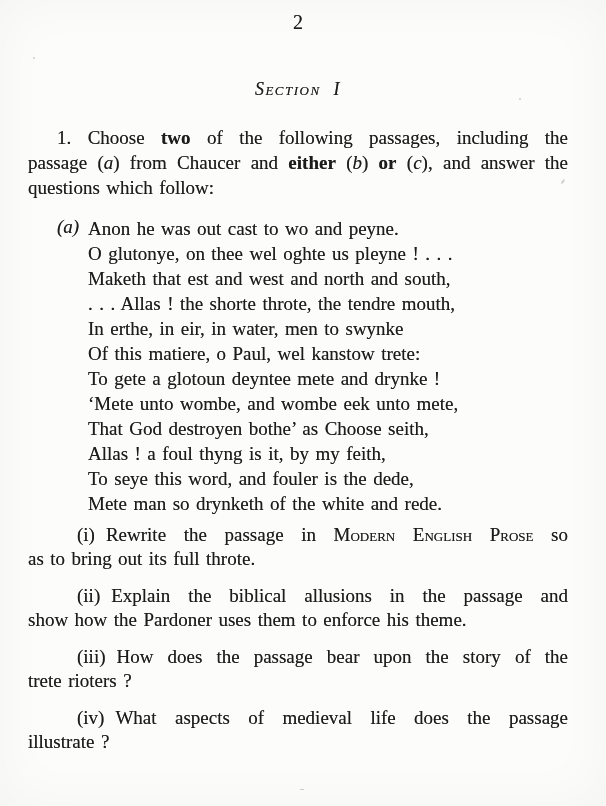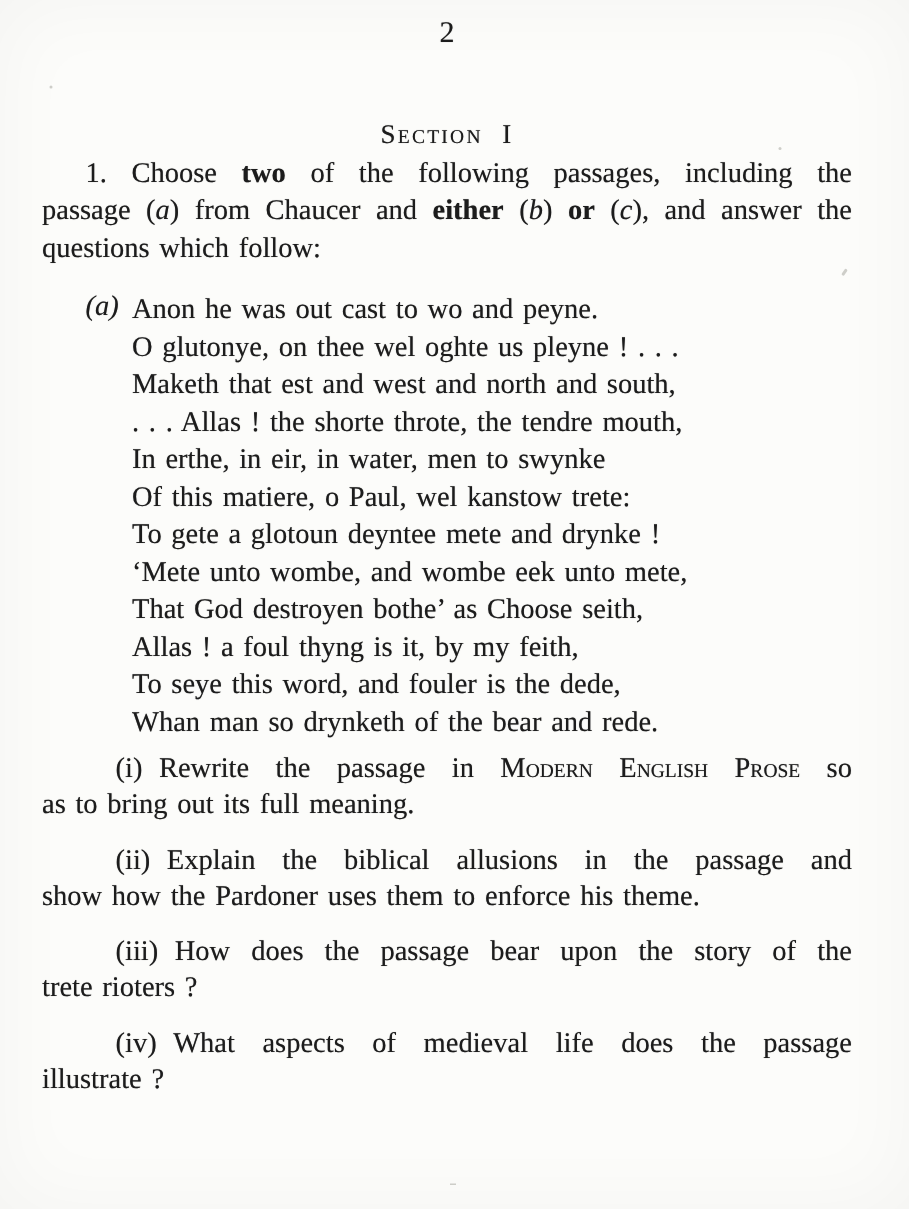--- a/index.html
+++ b/index.html
@@ -10,23 +10,23 @@
     background:#fcfcfa;color:#1c1c1c;
     font-family:"Liberation Serif","DejaVu Serif",serif;
     font-size:19px;
     text-shadow:0 0 0.5px rgba(28,28,28,0.6);
     position:relative;overflow:hidden;
     box-shadow:inset 0 0 55px rgba(0,0,0,0.035);
   }
   .page-number{height:25px;line-height:25px;text-align:center;font-size:20px;}
   .section-heading{
     margin-top:43px;height:22px;line-height:22px;text-align:center;
-    font-variant:small-caps;font-size:18px;letter-spacing:1.5px;word-spacing:7px;
+    font-variant:small-caps;font-size:18px;letter-spacing:1.5px;word-spacing:7px;font-style:italic;
   }
-  .intro{margin-top:3px;}
+  .intro{margin-top:25px;}
   .pline{height:25px;line-height:25px;overflow:hidden;word-spacing:0.09em;}
   .jline{text-align:justify;}
   .jline::after{content:"";display:inline-block;width:100%;height:0;vertical-align:top;}
   .ind-intro{text-indent:29px;}
   .ind-q{text-indent:49px;}
   .q{height:24px;line-height:24px;}
   .qlabel{margin-right:11px;}
   .poem{margin-top:16px;margin-left:60px;position:relative;}
   .poem-label{position:absolute;left:-31px;top:0;font-style:italic;}
   .poem-line{height:25px;line-height:25px;white-space:nowrap;word-spacing:0.09em;}
@@ -57,28 +57,28 @@
         <div class="poem-line">O glutonye, on thee wel oghte us pleyne ! . . .</div>
         <div class="poem-line">Maketh that est and west and north and south,</div>
         <div class="poem-line">. . . Allas ! the shorte throte, the tendre mouth,</div>
         <div class="poem-line">In erthe, in eir, in water, men to swynke</div>
         <div class="poem-line">Of this matiere, o Paul, wel kanstow trete:</div>
         <div class="poem-line">To gete a glotoun deyntee mete and drynke !</div>
         <div class="poem-line">‘Mete unto wombe, and wombe eek unto mete,</div>
         <div class="poem-line">That God destroyen bothe’ as Choose seith,</div>
         <div class="poem-line">Allas ! a foul thyng is it, by my feith,</div>
         <div class="poem-line">To seye this word, and fouler is the dede,</div>
-        <div class="poem-line">Whan man so drynketh of the bear and rede.</div>
+        <div class="poem-line">Mete man so drynketh of the white and rede.</div>
       </div>
   </div>
 
   <div class="questions">
       <div class="question">
         <div class="pline jline q ind-q"><span class="qlabel">(i)</span><span>Rewrite the passage in </span><span class="sc">Modern English Prose</span><span> so</span></div>
-        <div class="pline q"><span>as to bring out its full meaning.</span></div>
+        <div class="pline q"><span>as to bring out its full throte.</span></div>
       </div>
       <div class="question">
         <div class="pline jline q ind-q"><span class="qlabel">(ii)</span><span>Explain the biblical allusions in the passage and</span></div>
         <div class="pline q"><span>show how the Pardoner uses them to enforce his theme.</span></div>
       </div>
       <div class="question">
         <div class="pline jline q ind-q"><span class="qlabel">(iii)</span><span>How does the passage bear upon the story of the</span></div>
         <div class="pline q"><span>trete rioters ?</span></div>
       </div>
       <div class="question">

